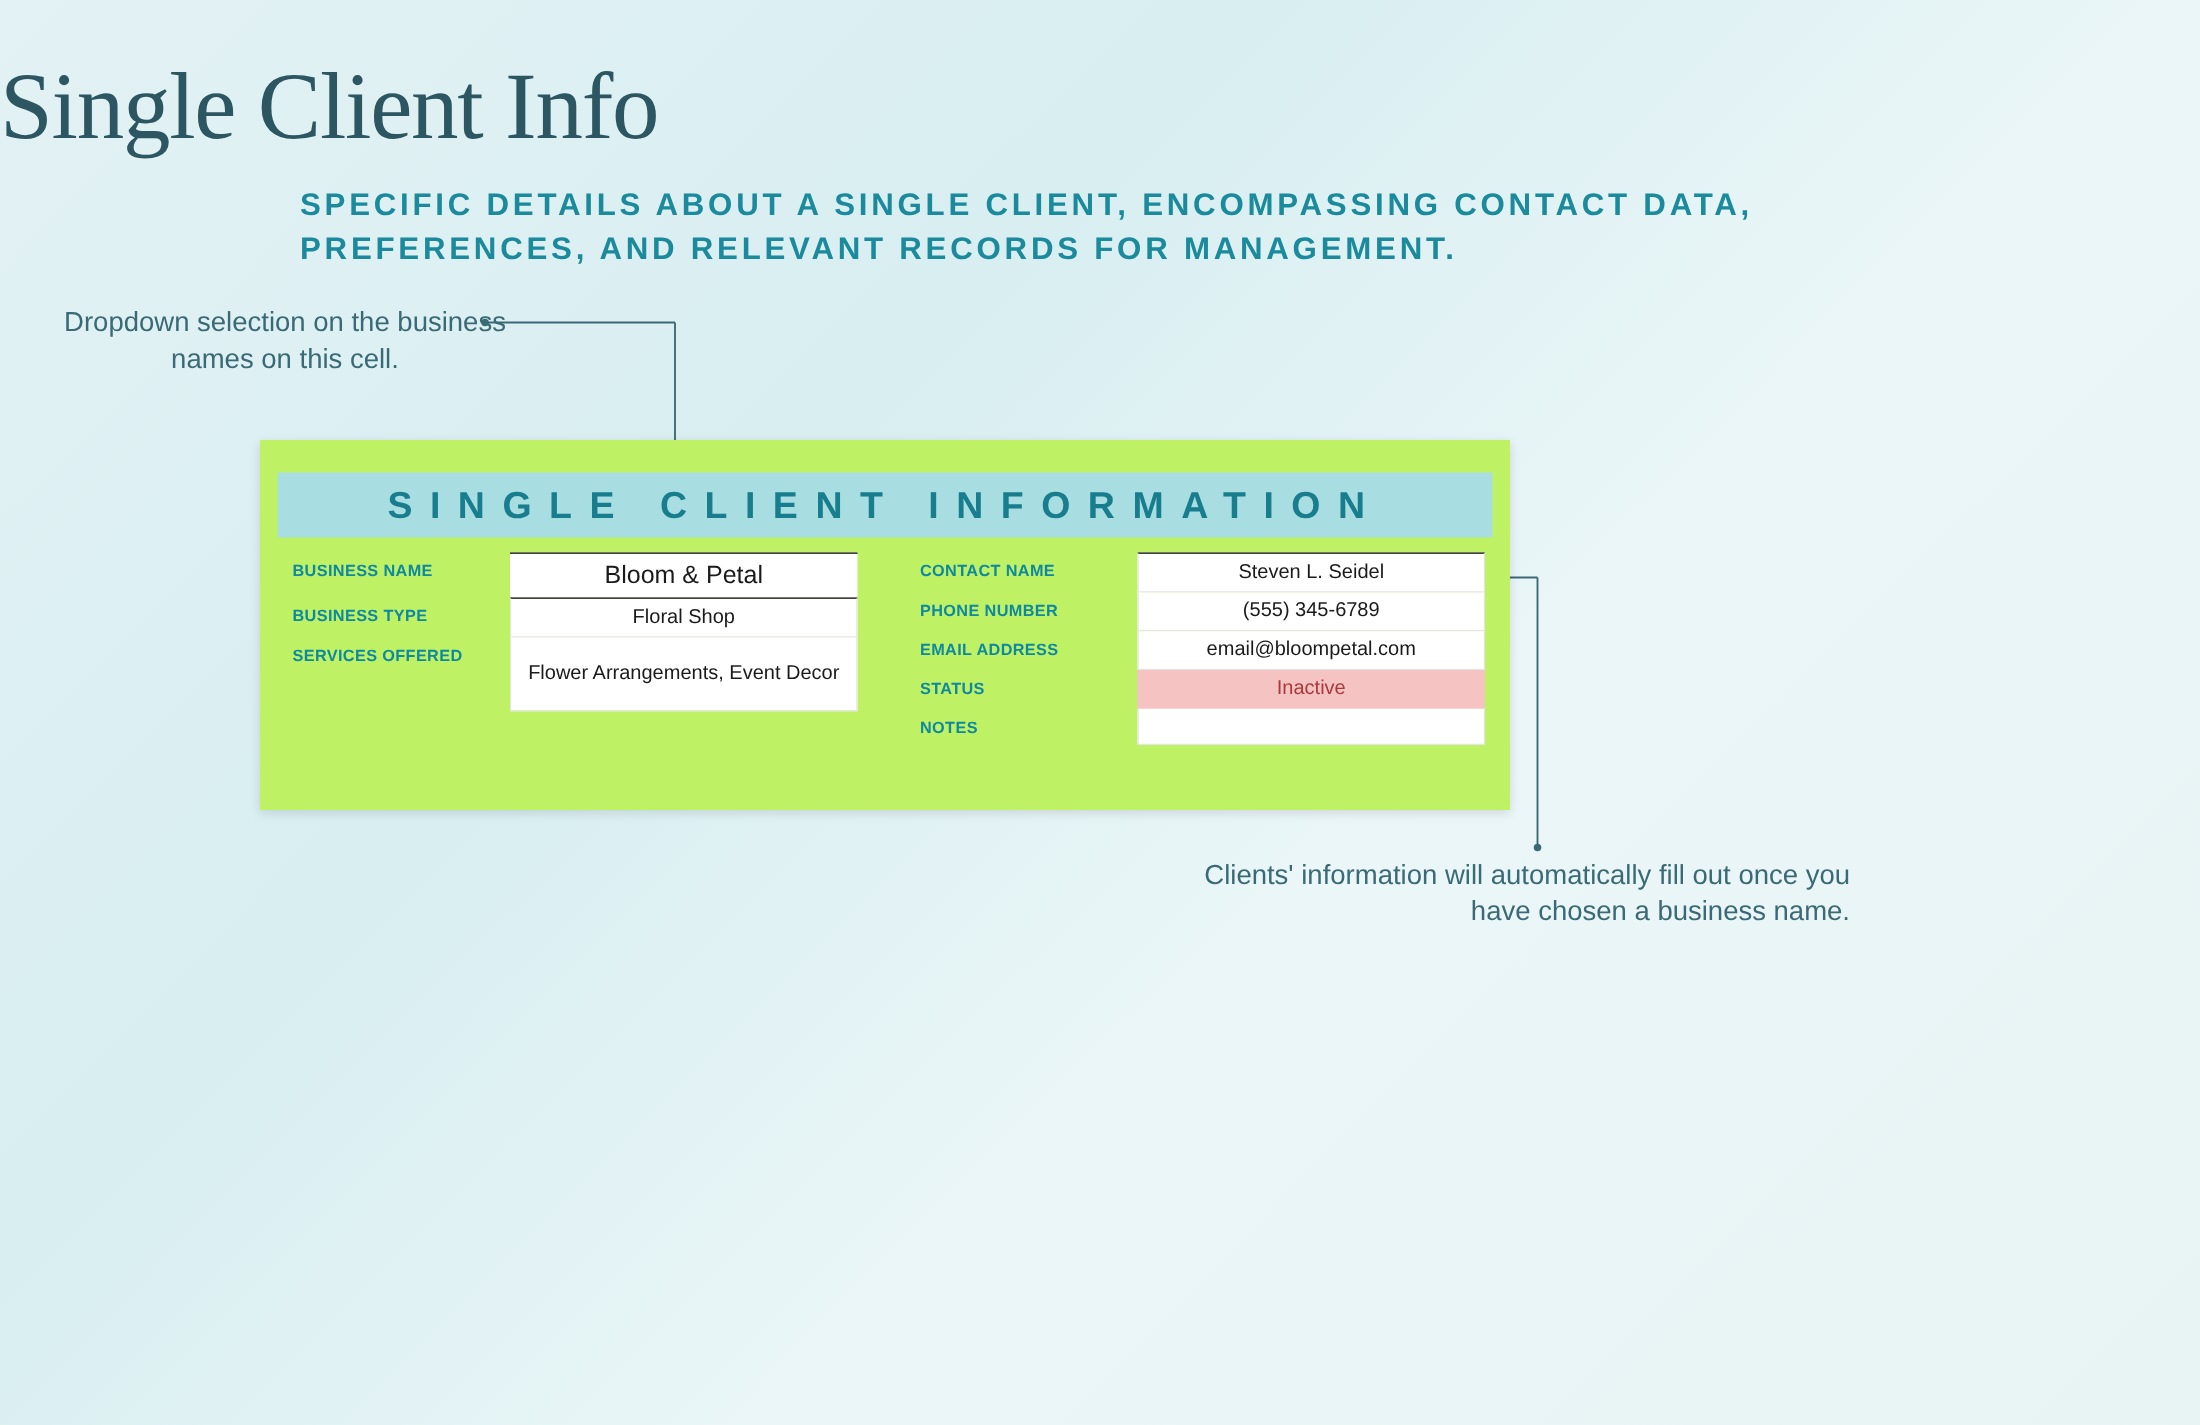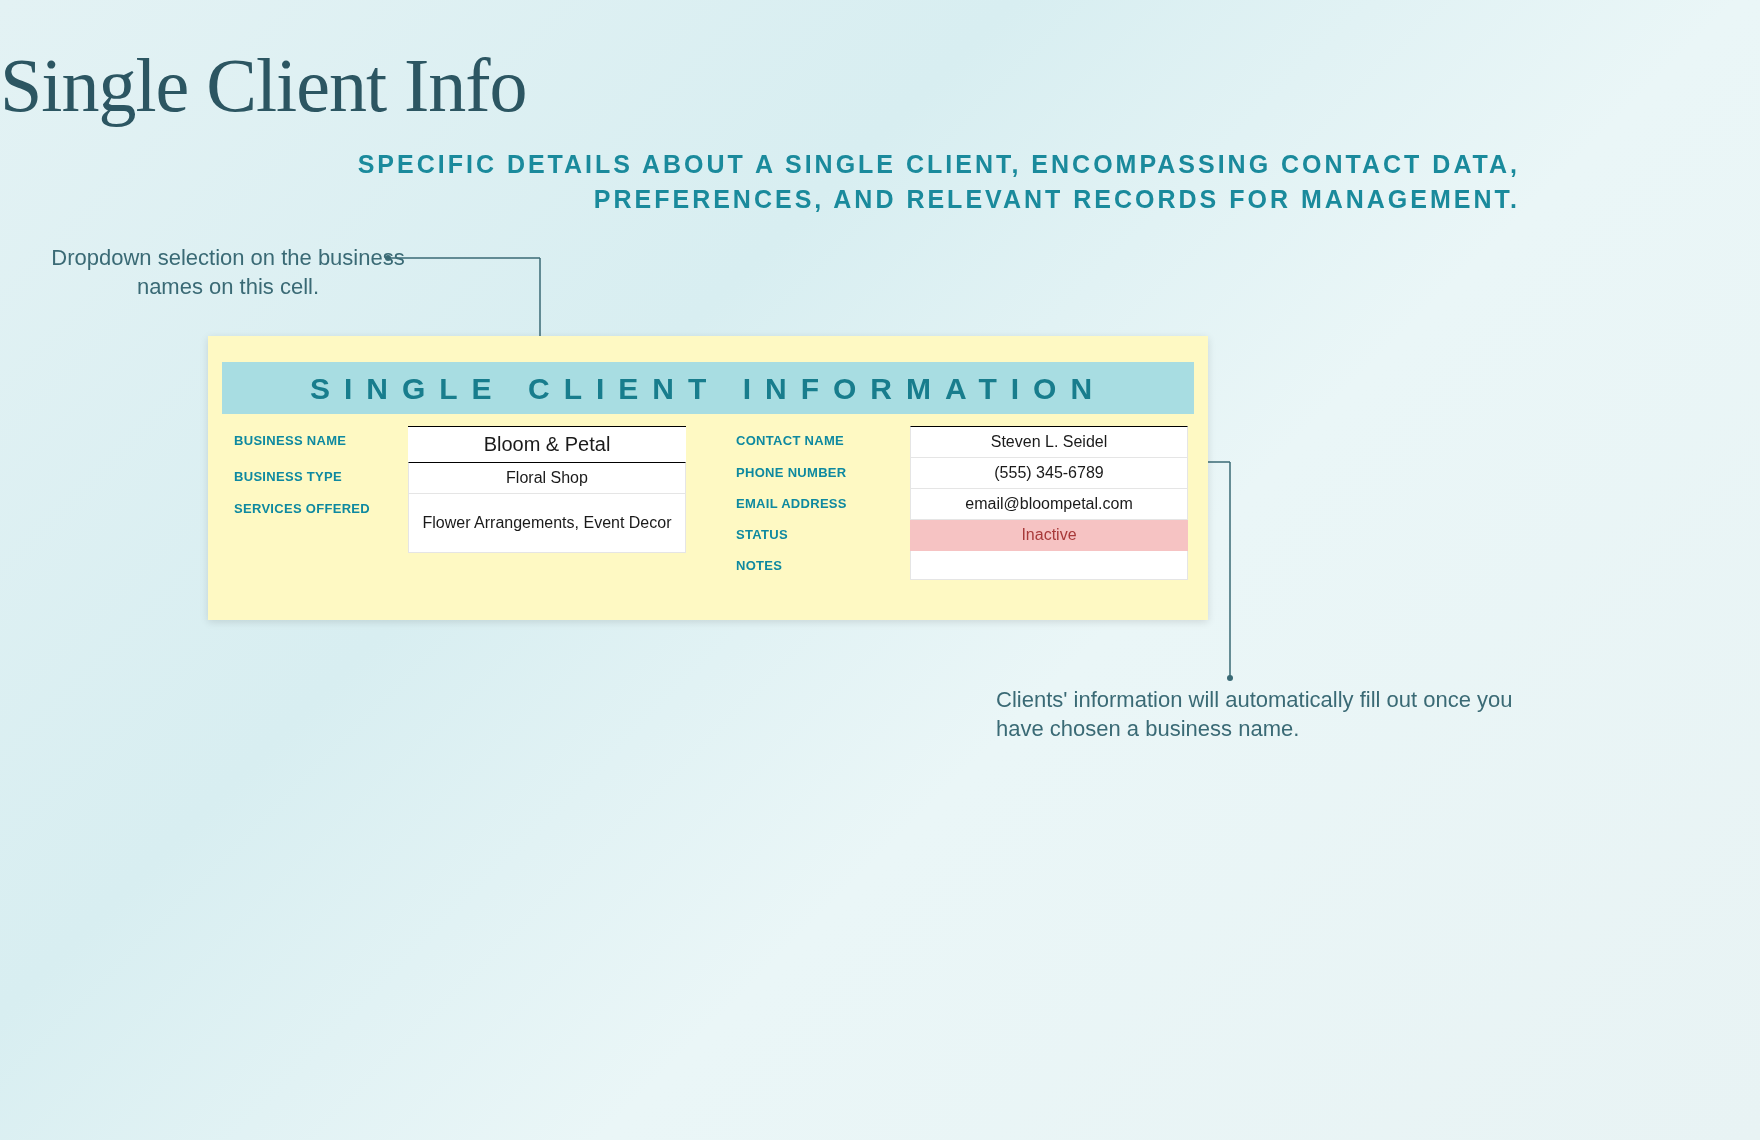--- a/index.html
+++ b/index.html
@@ -18,64 +18,64 @@
     color: #2c5662;
     text-align: left;
     margin-top: 42px;
     letter-spacing: -1px;
   }
   .page-subtitle {
     font-family: "Segoe UI", Arial, sans-serif;
     font-size: 25px;
     font-weight: 700;
     color: #1a8a9c;
-    text-align: right;
+    text-align: left;
     letter-spacing: 3px;
     text-transform: uppercase;
     margin: 18px auto 0;
     max-width: 1280px;
     line-height: 1.4;
   }
 
   .annotation-top {
     position: absolute;
     left: 48px;
     top: 244px;
     width: 360px;
     text-align: center;
     font-size: 22px;
     color: #3a6a75;
     line-height: 1.3;
   }
   .annotation-bottom {
     position: absolute;
-    left: 996px;
+    left: 940px;
     top: 686px;
     width: 540px;
-    text-align: left;
+    text-align: right;
     font-size: 22px;
     color: #3a6a75;
     line-height: 1.3;
   }
 
   svg.connectors {
     position: absolute;
     left: 0; top: 0;
     width: 1760px; height: 1140px;
     pointer-events: none;
   }
 
   .card {
     position: absolute;
     left: 208px;
-    top: 336px;
+    top: 352px;
     width: 1000px;
-    background: #fef9c3;
+    background: #bef264;
     box-shadow: 0 2px 8px rgba(0,0,0,0.12);
-    padding: 26px 14px 40px 14px;
+    padding: 26px 14px 52px 14px;
   }
   .card-banner {
     background: #a8dde2;
     color: #187d8d;
     font-size: 30px;
     font-weight: 700;
     letter-spacing: 14px;
     text-align: center;
     padding: 10px 0 8px;
     text-transform: uppercase;

